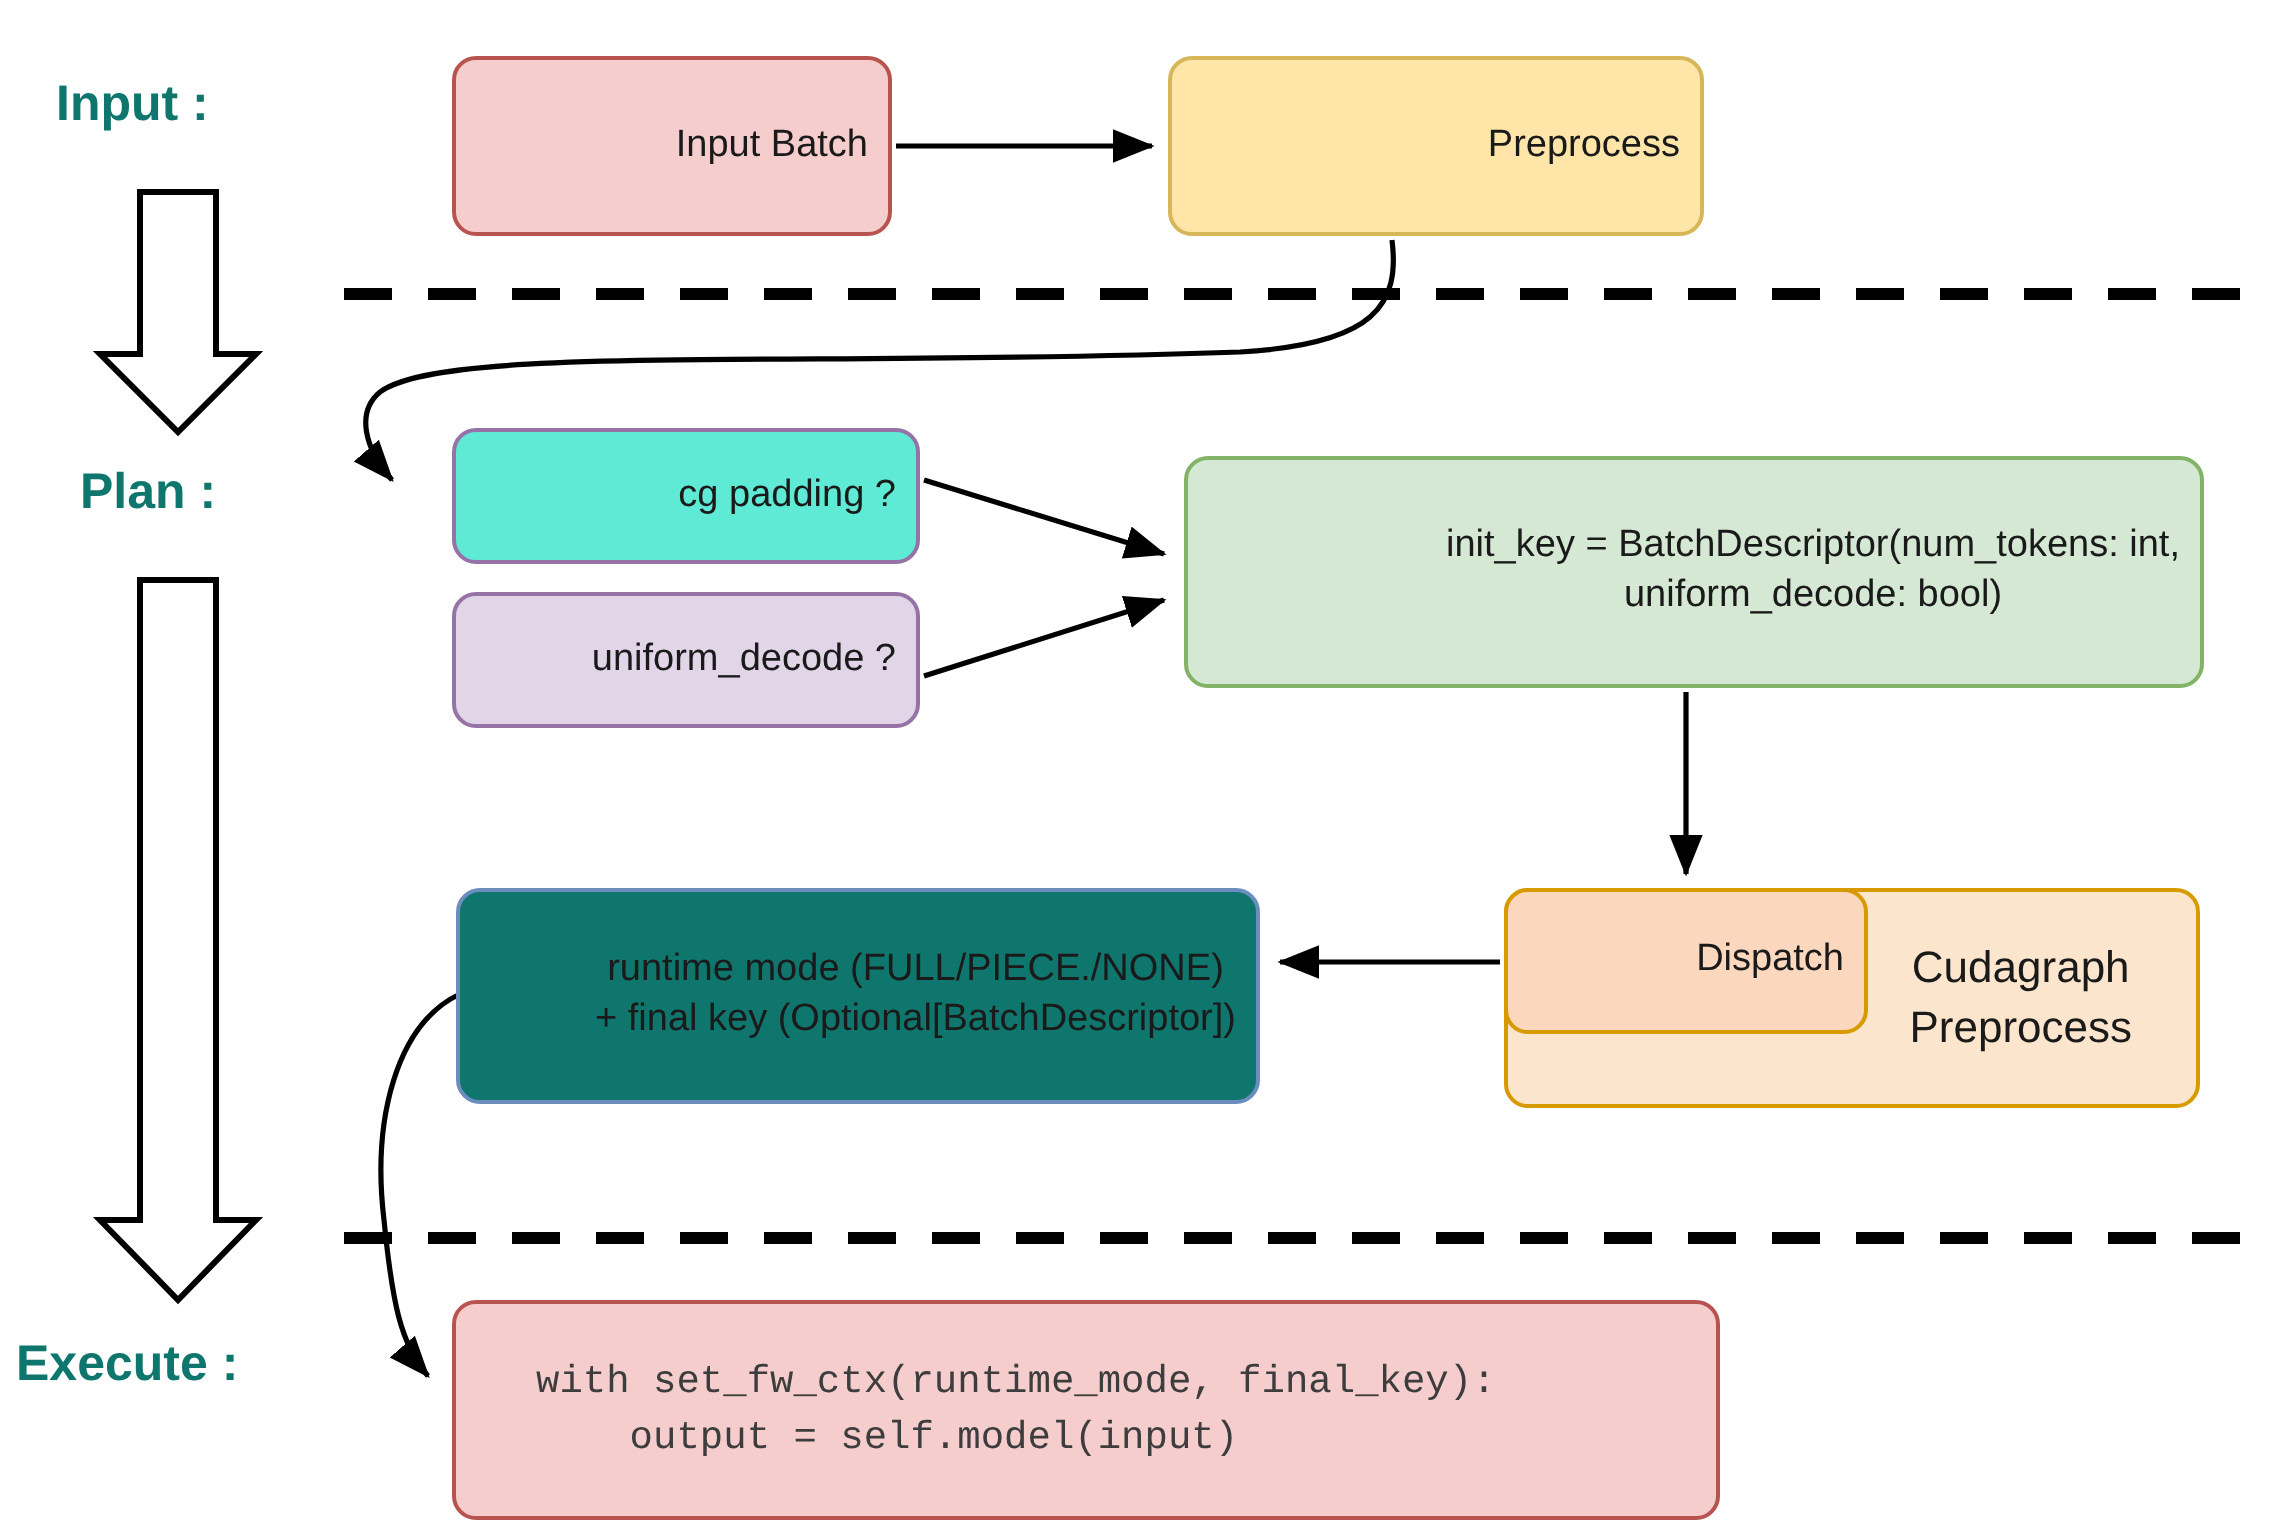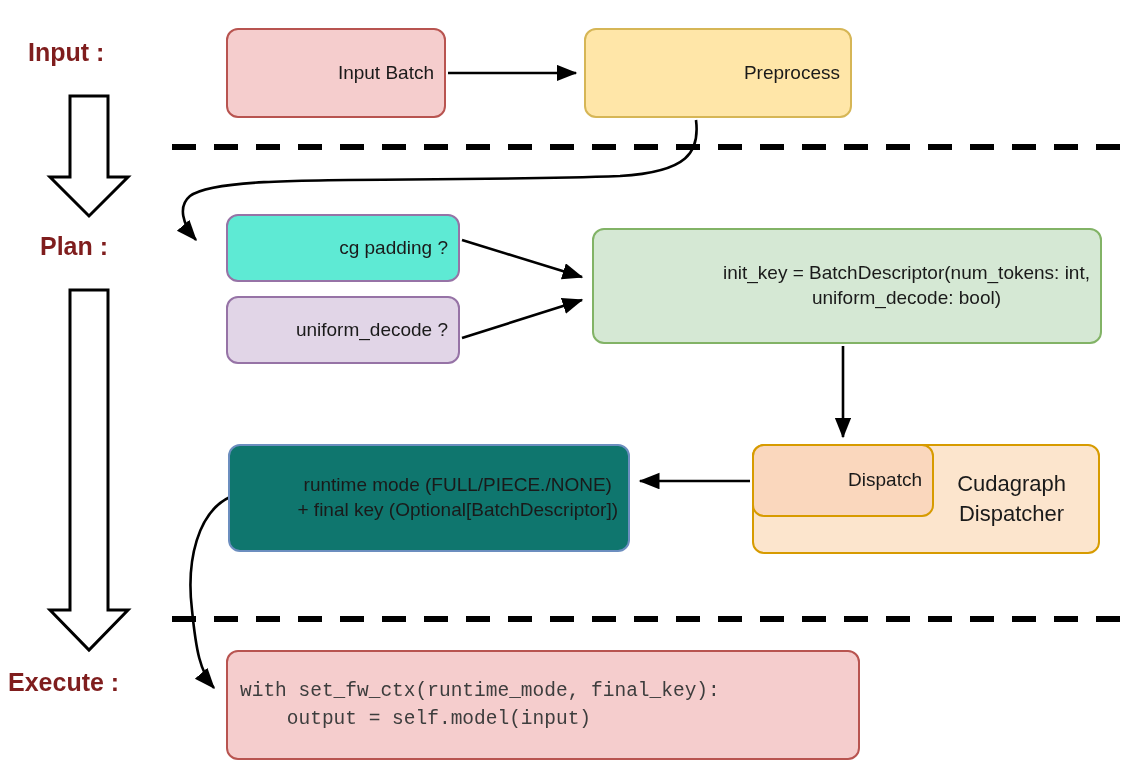--- a/index.html
+++ b/index.html
@@ -22,21 +22,21 @@
     left: 0;
     top: 0;
     width: 1142px;
     height: 770px;
     pointer-events: none;
   }
   .stage-label {
     position: absolute;
     font-weight: bold;
     font-size: 25px;
-    color: #7f1d1d;
+    color: #0f766e;
     white-space: nowrap;
     font-family: "Liberation Sans", sans-serif;
   }
   .node {
     position: absolute;
     box-sizing: border-box;
     display: flex;
     align-items: center;
     justify-content: flex-end;
     text-align: center;
@@ -131,25 +131,25 @@
 uniform_decode: bool)</span>
   </div>
 
   <div class="node" id="node-runtime-mode" style="left: 228px; top: 444px; width: 402px; height: 108px; background: #0f766e; border-color: rgb(108, 142, 191);">
     <span class="label">runtime mode (FULL/PIECE./NONE)
 + final key (Optional[BatchDescriptor])</span>
   </div>
 
   <div class="node" id="node-cudagraph-dispatcher" style="left: 752px; top: 444px; width: 348px; height: 110px; background: rgb(252, 229, 205); border-color: rgb(215, 155, 0); justify-content: flex-end; padding-right: 22px;">
     <span class="label" id="cudagraph-label" style="font-size: 22px; line-height: 1.35;">Cudagraph
-Dispatcher</span>
+Preprocess</span>
   </div>
 
   <div class="node" id="node-dispatch" style="left: 752px; top: 444px; width: 182px; height: 73px; background: rgb(250, 215, 189); border-color: rgb(215, 155, 0); z-index: 3; font-size: 19px;">
     <span class="label">Dispatch</span>
   </div>
 
-  <div class="code-node" id="node-execute-code" style="left: 226px; top: 650px; width: 634px; height: 110px; background: rgb(245, 205, 205); border-color: rgb(184, 84, 80);">
+  <div class="code-node" id="node-execute-code" style="left: 226px; top: 650px; width: 634px; height: 110px; background: rgb(245, 205, 205); border-color: rgb(184, 84, 80); padding-left: 28px;">
     <pre>with set_fw_ctx(runtime_mode, final_key):
     output = self.model(input)</pre>
   </div>
 
 </div>
 
 </body></html>

